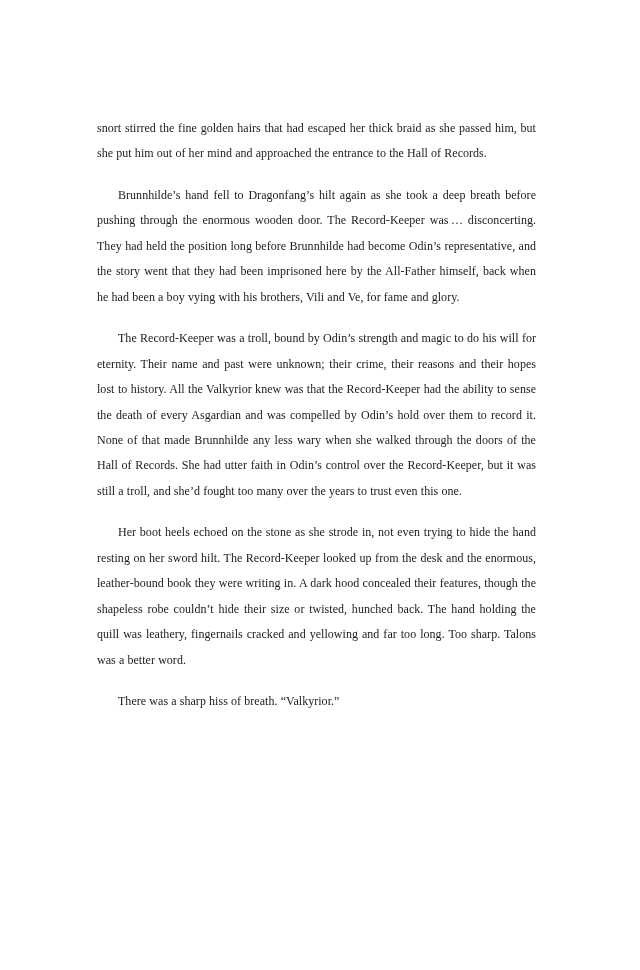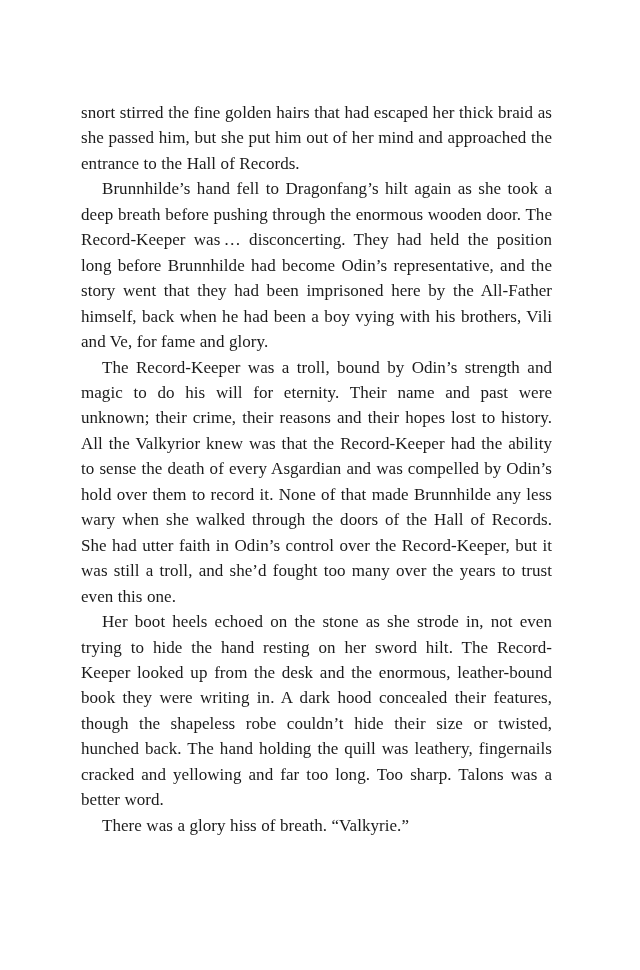--- a/index.html
+++ b/index.html
@@ -25,23 +25,23 @@
   }
 
   .text-block {
     position: absolute;
     left: 81px;
     top: 100px;
     width: 471px;
   }
 
   p.body-paragraph {
-    margin: 0;
+    margin: 16px;
     padding: 0;
-    font-size: 17px;
+    font-size: 12px;
     line-height: 25.45px;
     text-align: justify;
     text-justify: inter-word;
     text-indent: 21px;
     hyphens: none;
     -webkit-hyphens: none;
     word-spacing: 0.01em;
     letter-spacing: 0.003em;
     color: #1b1b1b;
   }
@@ -62,16 +62,16 @@
   <div class="text-block">
 
     <p class="body-paragraph no-indent">snort stirred the fine golden hairs that had escaped her thick braid as she passed him, but she put him out of her mind and approached the entrance to the Hall of Records.</p>
 
     <p class="body-paragraph">Brunnhilde’s hand fell to Dragonfang’s hilt again as she took a deep breath before pushing through the enormous wooden door. The Record-Keeper was … disconcerting. They had held the position long before Brunnhilde had become Odin’s representative, and the story went that they had been imprisoned here by the All-Father himself, back when he had been a boy vying with his brothers, Vili and Ve, for fame and glory.</p>
 
     <p class="body-paragraph">The Record-Keeper was a troll, bound by Odin’s strength and magic to do his will for eternity. Their name and past were unknown; their crime, their reasons and their hopes lost to history. All the Valkyrior knew was that the Record-Keeper had the ability to sense the death of every Asgardian and was compelled by Odin’s hold over them to record it. None of that made Brunnhilde any less wary when she walked through the doors of the Hall of Records. She had utter faith in Odin’s control over the Record-Keeper, but it was still a troll, and she’d fought too many over the years to trust even this one.</p>
 
     <p class="body-paragraph">Her boot heels echoed on the stone as she strode in, not even trying to hide the hand resting on her sword hilt. The Record-Keeper looked up from the desk and the enormous, leather-bound book they were writing in. A dark hood concealed their features, though the shapeless robe couldn’t hide their size or twisted, hunched back. The hand holding the quill was leathery, fingernails cracked and yellowing and far too long. Too sharp. Talons was a better word.</p>
 
-    <p class="body-paragraph">There was a glory hiss of breath. “Valkyrie.”</p>
+    <p class="body-paragraph">There was a sharp hiss of breath. “Valkyrior.”</p>
 
   </div>
 </div>
 
 </body></html>

